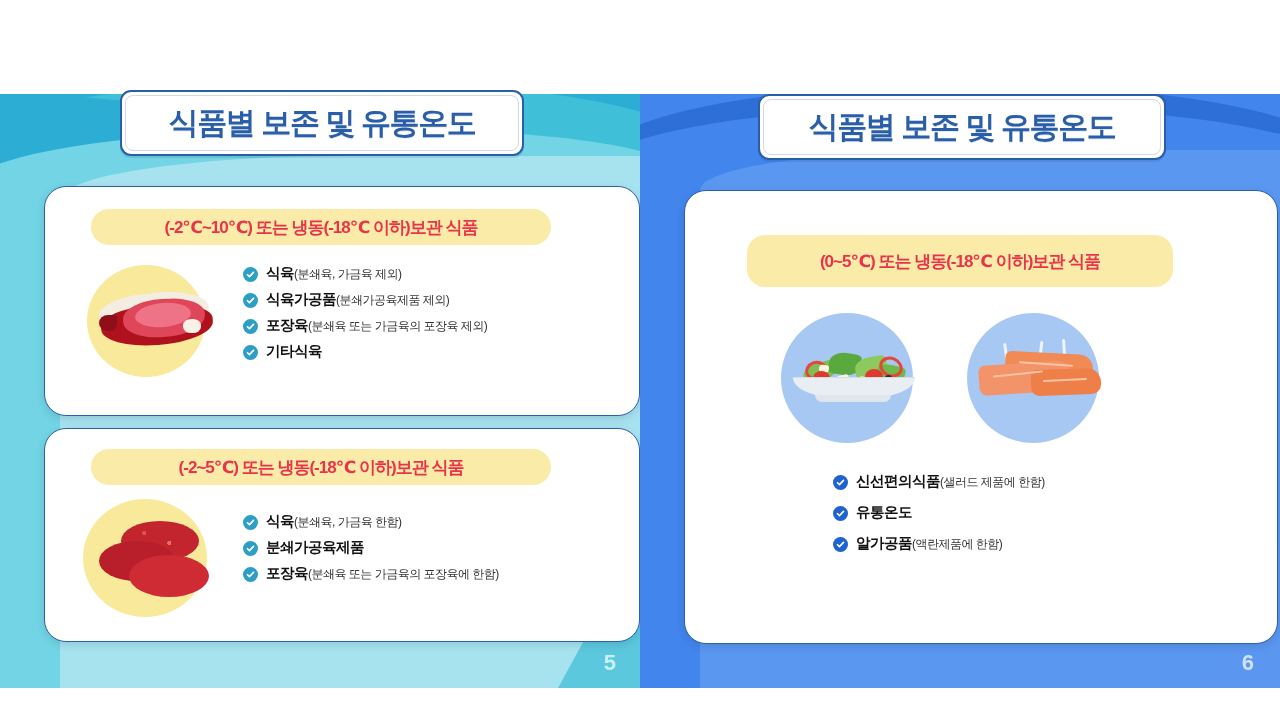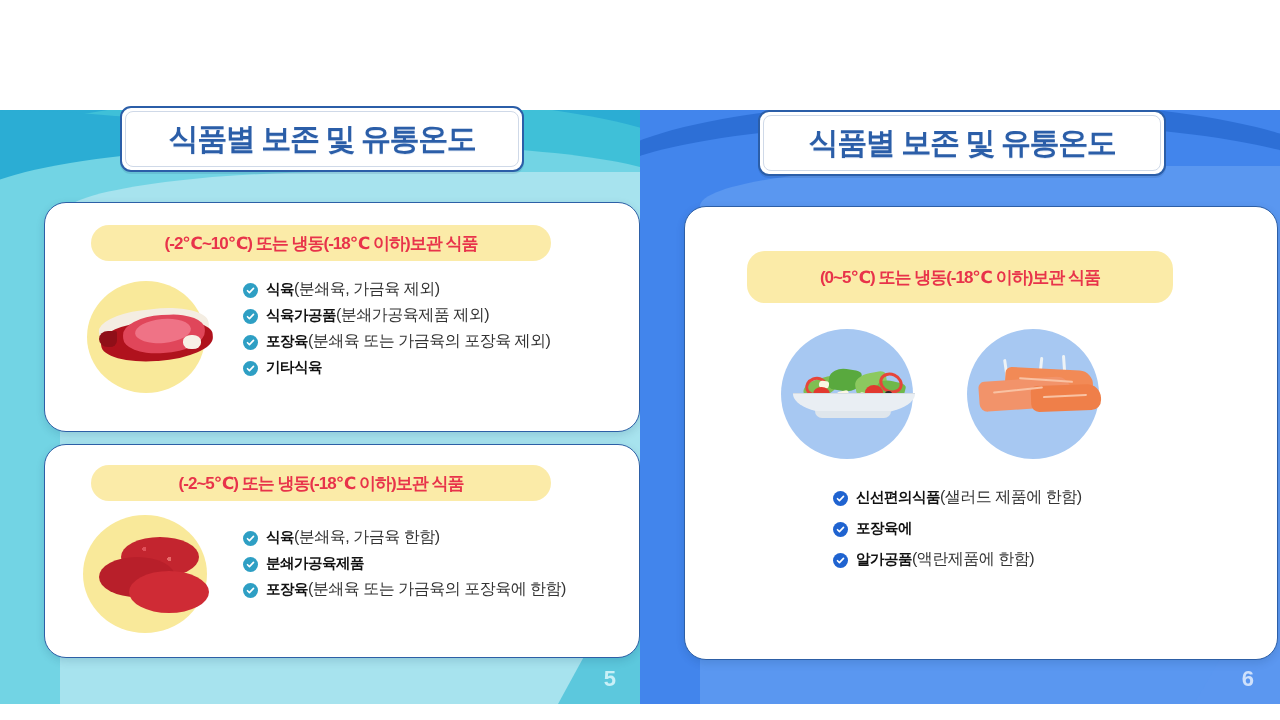--- a/index.html
+++ b/index.html
@@ -2,21 +2,21 @@
 <html><head>
 <meta charset="utf-8">
 <style>
   html,body{margin:0;padding:0;background:#ffffff;}
   body{width:1280px;height:720px;overflow:hidden;font-family:"Liberation Sans","DejaVu Sans",sans-serif;}
 
   .stage{position:relative;width:1280px;height:720px;background:#ffffff;display:flex;}
 
   
   .slide{position:relative;width:640px;height:720px;overflow:hidden;background:#ffffff;}
-  .slide-inner{position:absolute;left:0;top:48px;width:640px;height:656px;overflow:hidden;background:#ffffff;}
+  .slide-inner{position:absolute;left:0;top:32px;width:640px;height:656px;overflow:hidden;background:#ffffff;}
 
   
   .hdr{position:absolute;left:0;top:0;width:100%;height:62px;background:#ffffff;z-index:6;}
 
   
   .mfds{position:absolute;display:flex;align-items:center;gap:7px;}
   .mfds .mark{position:relative;width:21px;height:21px;border-radius:50%;overflow:hidden;flex:0 0 auto;}
   .mfds .mark .b{position:absolute;inset:0;border-radius:50%;background:#16305f;}
   .mfds .mark .r{position:absolute;left:2px;top:2.5px;width:15px;height:15px;border-radius:50%;
       background:#c8102e;clip-path:polygon(0 0,100% 0,100% 55%,0 55%);}
@@ -87,21 +87,21 @@
   .pill span{font-size:17px;font-weight:700;color:#e8334a;letter-spacing:-1px;white-space:nowrap;}
 
   
   .list{position:absolute;}
   .li{display:flex;align-items:flex-start;gap:8px;margin-bottom:9px;}
   .chk{flex:0 0 auto;width:15px;height:15px;border-radius:50%;margin-top:2px;
       display:flex;align-items:center;justify-content:center;}
   .chk svg{width:9px;height:9px;display:block;}
   .li-txt{font-size:13.5px;color:#222;letter-spacing:-0.5px;line-height:16px;}
   .li-txt b{font-weight:700;font-size:14.5px;color:#111;}
-  .li-txt em{font-style:normal;font-size:16px;color:#333;}
+  .li-txt em{font-style:normal;font-size:12px;color:#333;}
 
   .chk-cyan{background:#2e9fc4;}
   .chk-blue{background:#1f63d0;}
 
   
   .ill{position:absolute;}
   .circ{position:absolute;border-radius:50%;}
   .circ-yellow{background:#f9e99a;}
   .circ-blue{background:#a7c8f2;}
 
@@ -382,21 +382,21 @@
                 </svg>
             </span>
             <span class="li-txt"><b>신선편의식품</b><em>(샐러드 제품에 한함)</em></span>
           </div>
           <div class="li" style="margin-bottom:14px;">
             <span class="chk chk-blue">
               <svg viewBox="0 0 12 12">
                   <path d="M2 6.3 L4.6 8.8 L10 3.1" fill="none" stroke="#fff" stroke-width="2.2" stroke-linecap="round" stroke-linejoin="round"></path>
                 </svg>
             </span>
-            <span class="li-txt"><b>포장육에</b><em></em></span>
+            <span class="li-txt"><b>유통온도</b><em></em></span>
           </div>
           <div class="li">
             <span class="chk chk-blue">
               <svg viewBox="0 0 12 12">
                   <path d="M2 6.3 L4.6 8.8 L10 3.1" fill="none" stroke="#fff" stroke-width="2.2" stroke-linecap="round" stroke-linejoin="round"></path>
                 </svg>
             </span>
             <span class="li-txt"><b>알가공품</b><em>(액란제품에 한함)</em></span>
           </div>
         </div>

